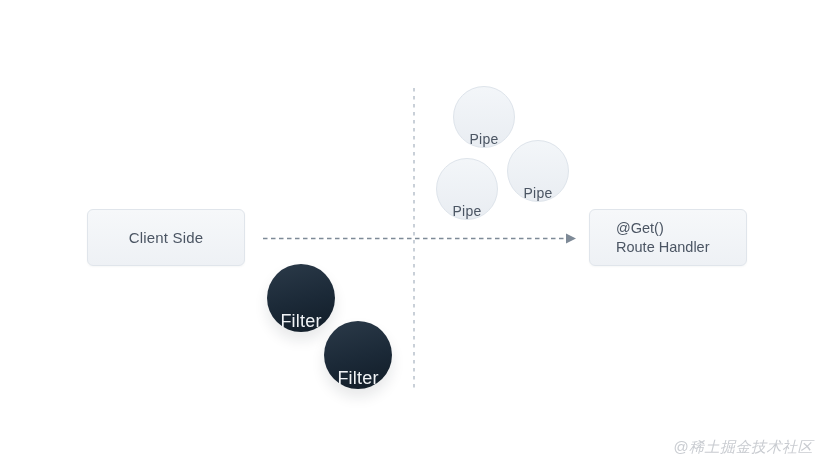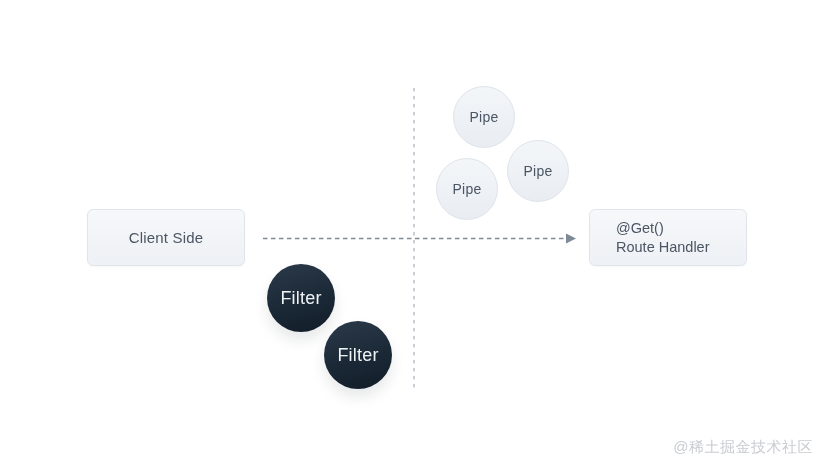--- a/index.html
+++ b/index.html
@@ -50,21 +50,21 @@
   .node.route .stack {
     display: flex;
     flex-direction: column;
     line-height: 19px;
     font-size: 14.5px;
   }
   .circle {
     position: absolute;
     border-radius: 50%;
     display: flex;
-    align-items: center;
+    align-items: flex-end;
     justify-content: center;
     box-sizing: border-box;
   }
   .pipe {
     width: 62px;
     height: 62px;
     background: linear-gradient(180deg, #f3f6f9 0%, #e9edf2 100%);
     border: 1px solid #dee4eb;
     color: #4b5563;
     font-size: 14px;
@@ -85,20 +85,21 @@
   .filter.f1 { left: 267px; top: 264px; }
   .filter.f2 { left: 324px; top: 321px; }
   .watermark {
     position: absolute;
     right: 20px;
     bottom: 17px;
     color: #c9ccd1;
     font-size: 15px;
     letter-spacing: 0.5px;
     user-select: none;
+    font-style: italic;
   }
 </style>
 </head>
 <body>
 
 <div class="canvas">
 
   <svg class="lines" width="833" height="474" viewBox="0 0 833 474">
     <line x1="414" y1="88" x2="414" y2="388" stroke="#c9d0d8" stroke-width="2" stroke-dasharray="3.5 4.5"></line>
     <line x1="263" y1="238.5" x2="566" y2="238.5" stroke="#7e8a97" stroke-width="1.5" stroke-dasharray="4.5 3.5"></line>

